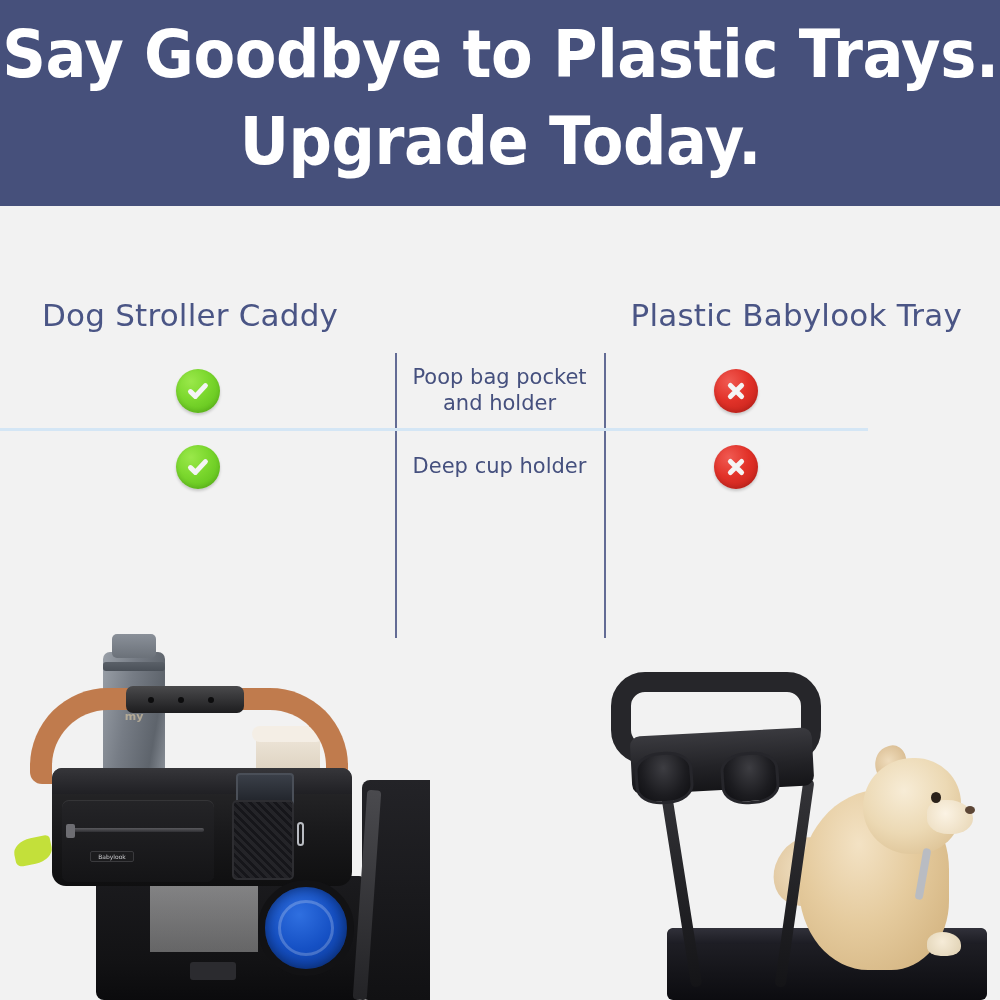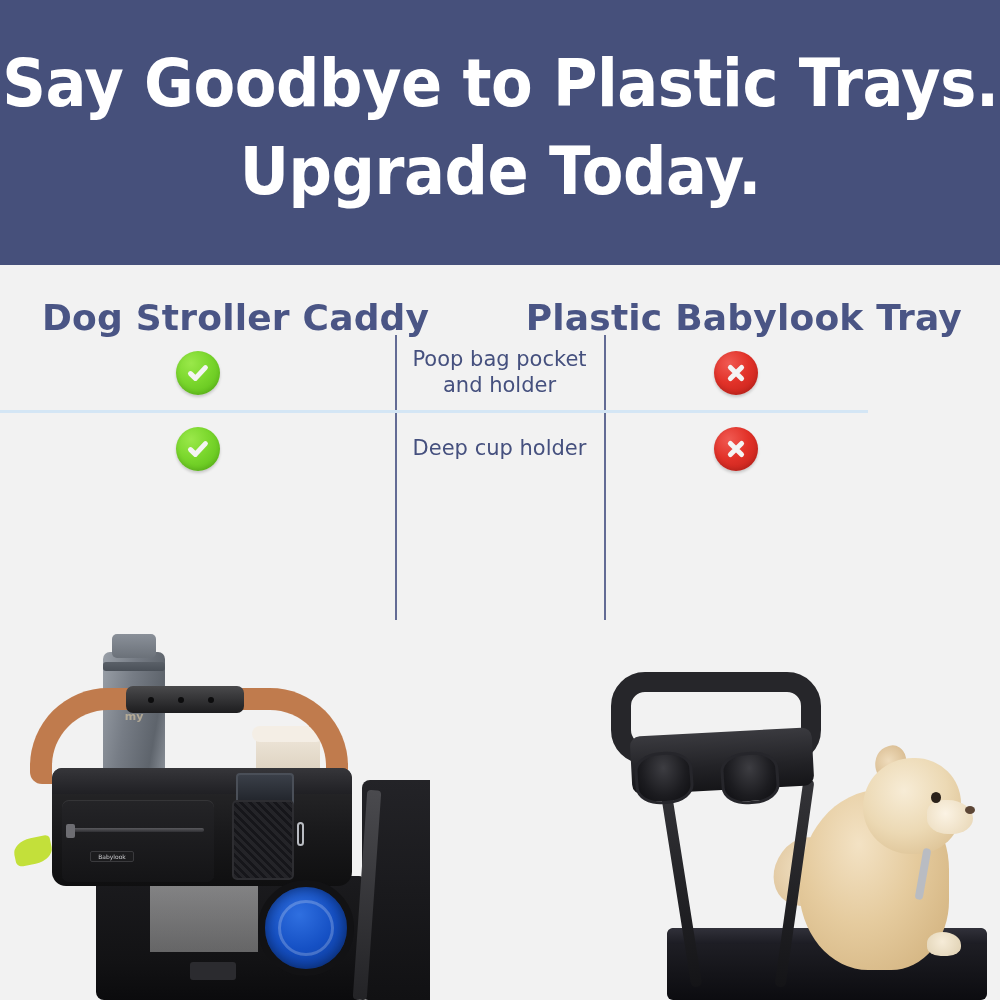--- a/index.html
+++ b/index.html
@@ -7,21 +7,21 @@
   html, body {
     width: 1000px; height: 1000px;
     overflow: hidden;
     font-family: "Liberation Sans", sans-serif;
     background: #f2f2f2;
   }
   .page { position: relative; width: 1000px; height: 1000px; background: #f2f2f2; }
 
   
   .banner {
-    position: absolute; left: 0; top: 0; width: 1000px; height: 265px;
+    position: absolute; left: 0; top: 0; width: 1000px; height: 206px;
     background: #46507b;
     display: flex; flex-direction: column;
     align-items: center; justify-content: center;
     padding: 0 14px 10px;
   }
   .banner-line {
     color: #ffffff;
     font-family: "DejaVu Sans", sans-serif;
     font-weight: 700;
     font-size: 66px;
@@ -35,29 +35,29 @@
   
   .compare { position: absolute; left: 0; top: 265px; width: 1000px; height: 375px; }
 
   .col-headers {
     position: absolute; top: 32px; left: 0; width: 1000px;
     display: flex; justify-content: space-between;
   }
   .col-head {
     color: #4a5585;
     font-family: "DejaVu Sans", sans-serif;
-    font-size: 36px;
-    font-weight: 700;
+    font-size: 31px;
+    font-weight: 400;
     letter-spacing: 0.2px;
     white-space: nowrap;
   }
   .col-head.left  { margin-left: 42px; }
   .col-head.right { margin-right: 38px; }
 
-  .rows { position: absolute; top: 70px; left: 0; width: 868px; }
+  .rows { position: absolute; top: 88px; left: 0; width: 868px; }
 
   .vline {
     position: absolute; top: 0; width: 2px; height: 285px;
     background: #4a5585; opacity: .85;
   }
   .vline.v1 { left: 395px; }
   .vline.v2 { left: 604px; }
 
   .row {
     position: relative;

